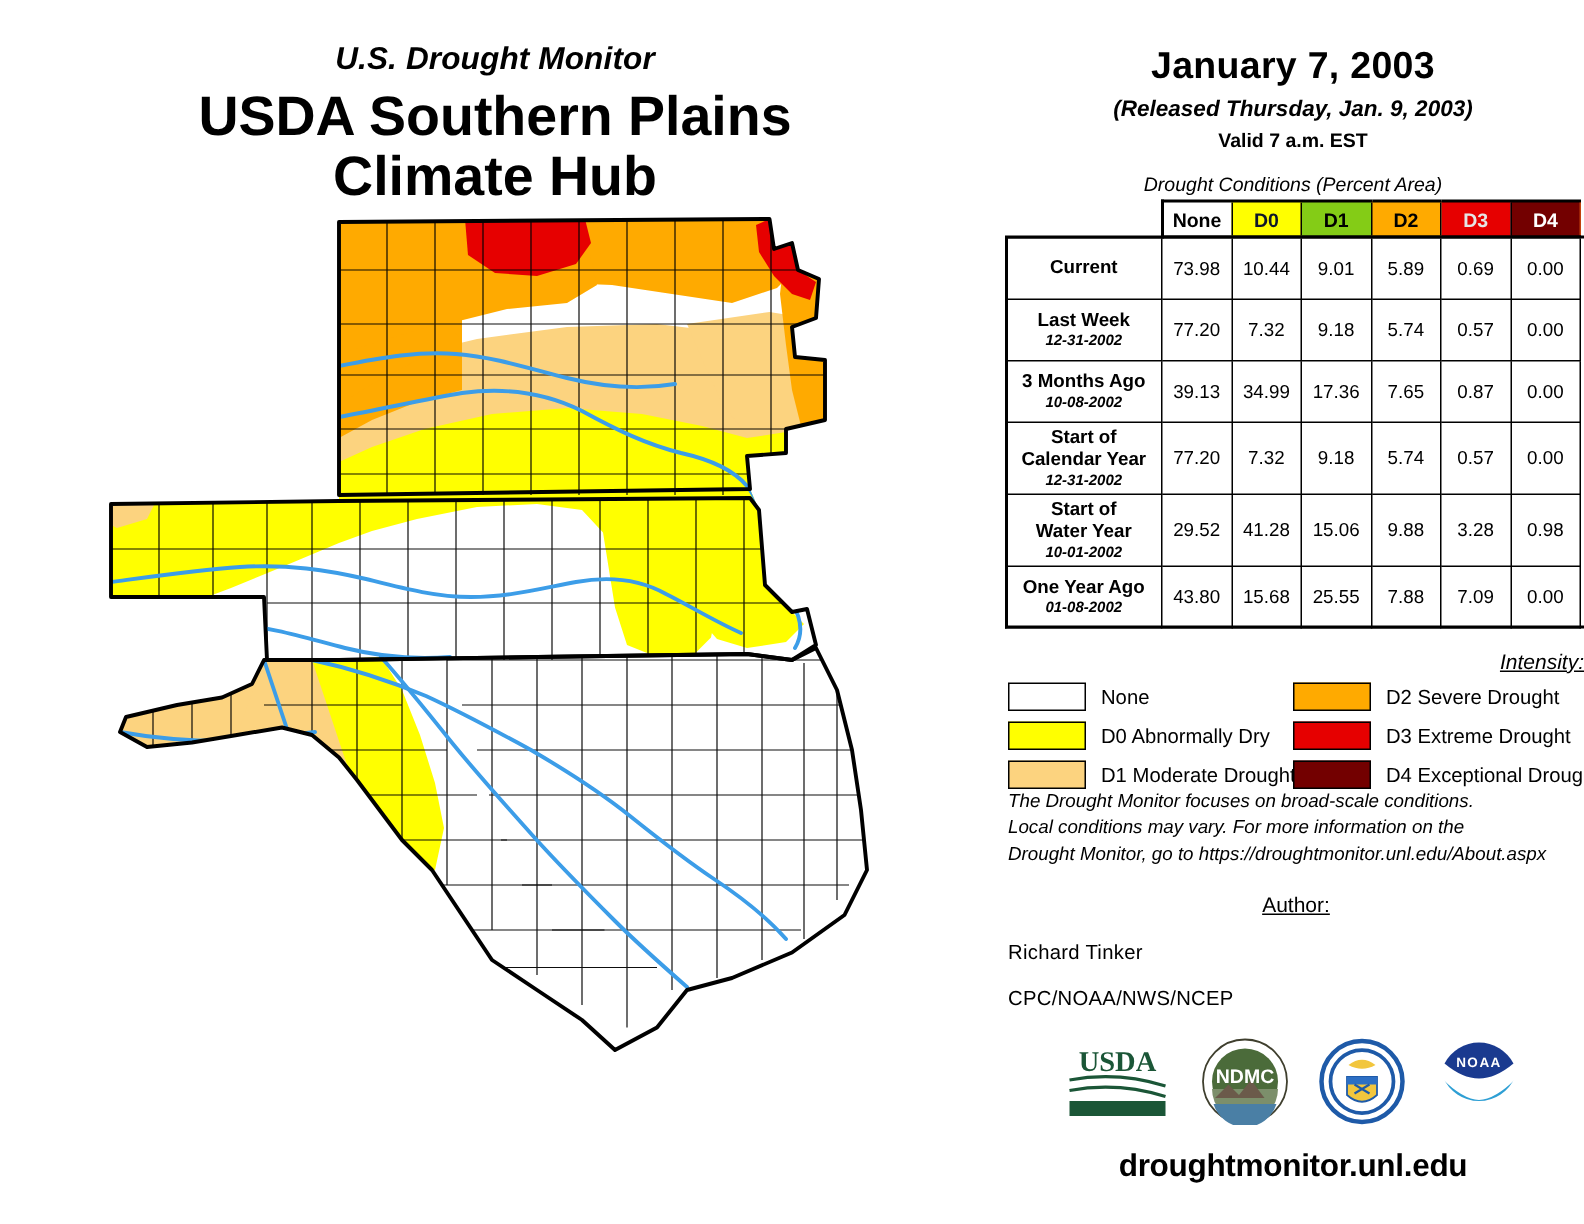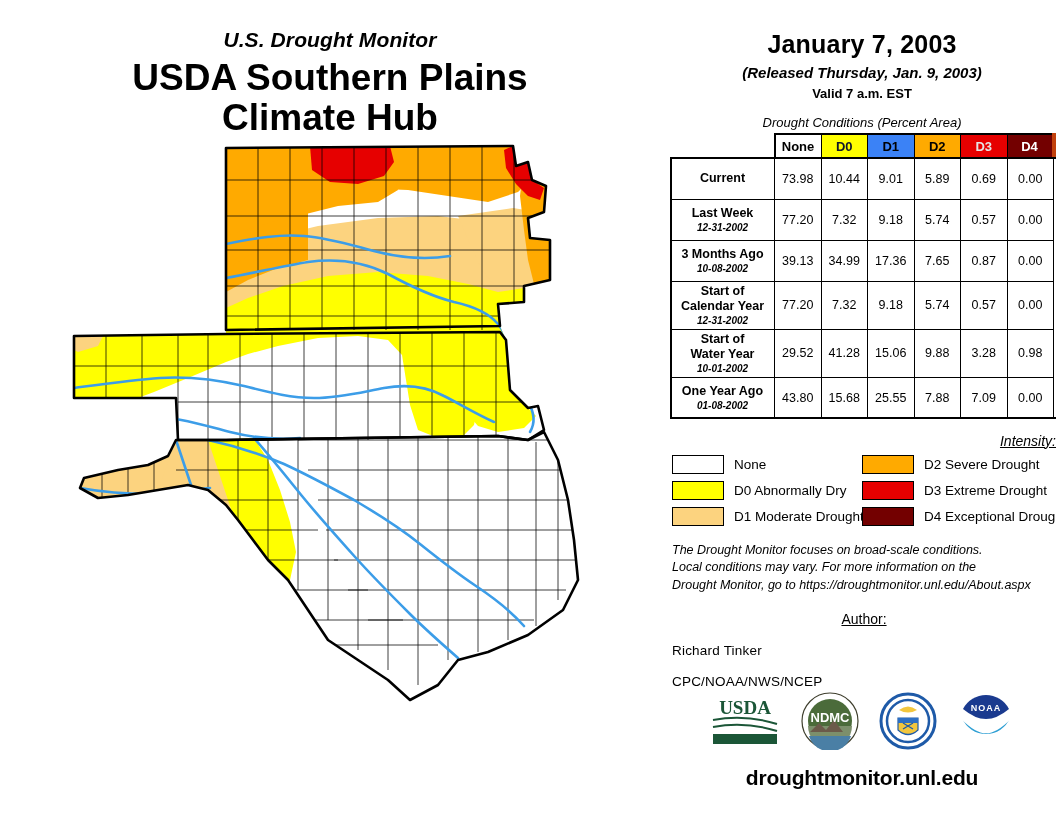--- a/index.html
+++ b/index.html
@@ -44,32 +44,32 @@
   .col-lab { width: 104px; }
   .col-d   { width: 46.5px; }
   #cond-table { border: none; }
   #table-holder { position: relative; margin-top: 0; }
   #table-holder::after {
     content: ""; position: absolute; left: 2px; top: 24px; width: 384px; bottom: 0;
     border: 2px solid #000; pointer-events: none;
   }
   #cond-table thead th.hcell { border-bottom: 2px solid #000; border-top: 2px solid #000; }
   #cond-table thead th.hcell.first { border-left: 2px solid #000; }
-  #cond-table thead th.hcell.last { border-right: 4px solid #c2410c; }
+  #cond-table thead th.hcell.last { border-right: 1px solid #c2410c; }
 
   
   #intensity { margin-top: 14px; padding-left: 4px; }
   #intensity-title { font-size: 14px; font-style: italic; text-decoration: underline; margin-bottom: 6px; text-align: right; }
   #legend-grid { display: grid; grid-template-columns: 190px 190px; row-gap: 7px; }
   .legend-item { display: flex; align-items: center; }
   .swatch { width: 52px; height: 19px; border: 1px solid #000; flex: 0 0 auto; }
   .legend-label { font-size: 13.5px; margin-left: 10px; white-space: nowrap; }
 
   
-  #notes { margin-top: 16px; padding-left: 4px; font-size: 12.5px; font-style: italic; line-height: 1.42; }
+  #notes { padding-left: 4px; font-size: 12.5px; font-style: italic; line-height: 1.42; }
   #author-block { margin-top: 16px; padding-left: 4px; }
   #author-title { font-size: 14px; text-decoration: underline; text-align: center; }
   .author-line { font-size: 13.5px; margin-top: 16px; letter-spacing: .2px; }
 
   
   #logos { position: absolute; left: 0; top: 688px; width: 388px; height: 70px; display: flex; align-items: center; justify-content: center; gap: 20px; }
   .logo { flex: 0 0 auto; }
   #site-url { position: absolute; left: 0; top: 766px; width: 388px; text-align: center; font-size: 21px; font-weight: bold; letter-spacing: -.2px; }
 </style>
 </head>
@@ -243,21 +243,21 @@
             <col class="col-d">
           <col class="col-d">
             <col class="col-d">
             <col class="col-d">
         </colgroup>
         <thead>
           <tr>
             <th class="corner"></th>
           <th class="hcell first" style="background: rgb(255, 255, 255); color: rgb(0, 0, 0);">None</th>
               <th class="hcell" style="background: rgb(255, 255, 0); color: #0f172a;">D0</th>
-              <th class="hcell" style="background: #3b82f6; color: rgb(0, 0, 0);">D1</th>
+              <th class="hcell" style="background: #84cc16; color: rgb(0, 0, 0);">D1</th>
               <th class="hcell" style="background: rgb(255, 170, 0); color: rgb(0, 0, 0);">D2</th>
               <th class="hcell" style="background: rgb(230, 0, 0); color: #e5e5e5;">D3</th>
               <th class="hcell last" style="background: rgb(115, 0, 0); color: rgb(255, 255, 255);">D4</th>
             </tr>
         </thead>
         <tbody>
             <tr>
               <td class="rowlab">
                 <div>Current</div>
               </td>

